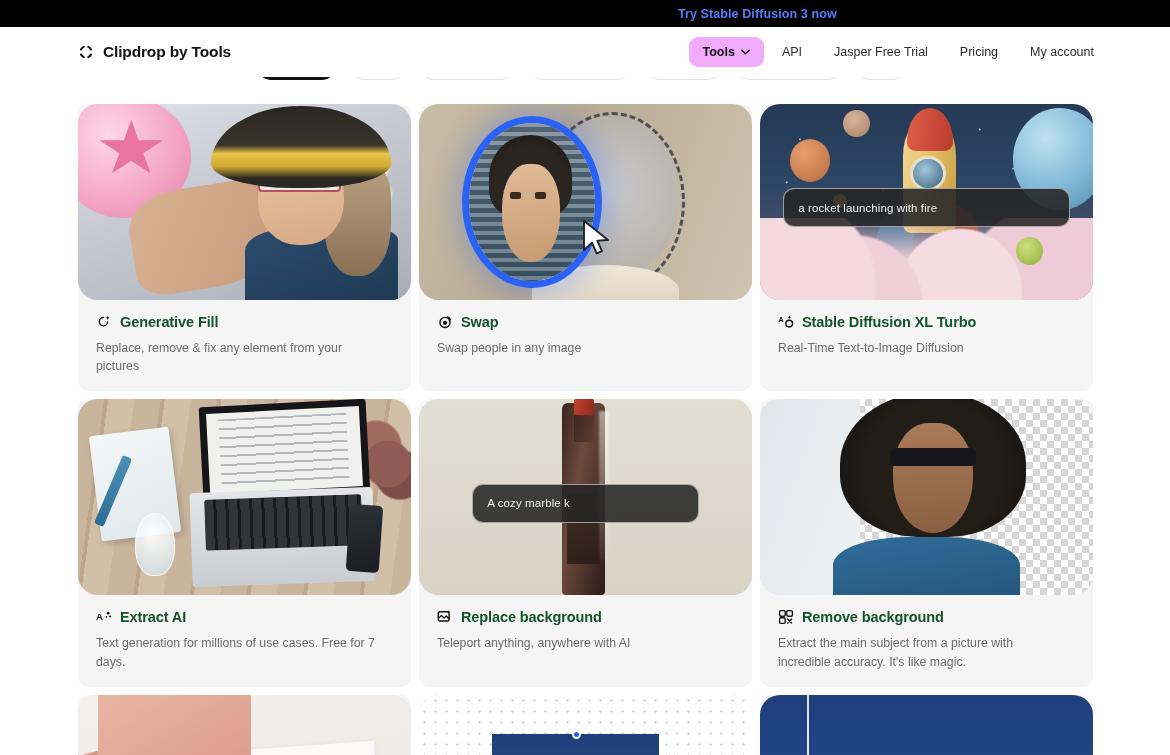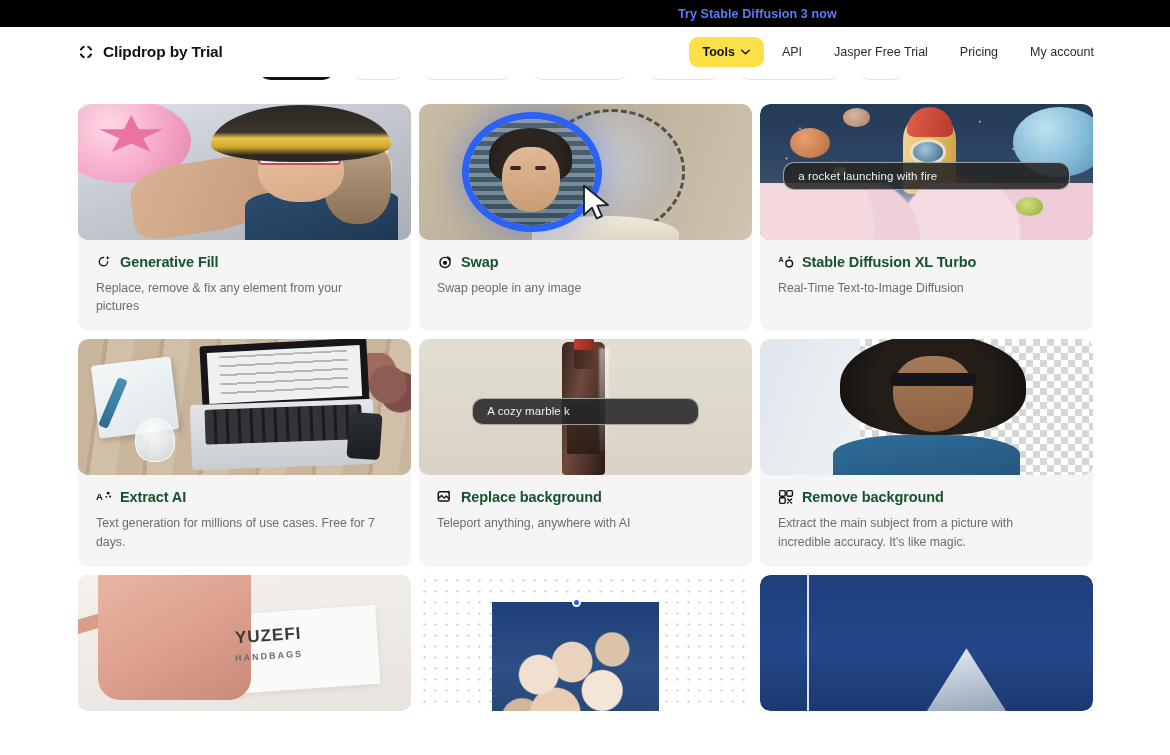--- a/index.html
+++ b/index.html
@@ -39,21 +39,21 @@
   }
   .nav {
     position: absolute; right: 62px; top: 50%; transform: translateY(-50%);
     display: flex; align-items: center; gap: 4px;
   }
   .nav-item {
     font-size: 12.5px; color: #2b2b2b; padding: 8px 14px;
     border-radius: 9px; white-space: nowrap; cursor: pointer;
     display: flex; align-items: center; gap: 6px;
   }
-  .nav-item.active { background: #fde047; font-weight: bold; color:#111; }
+  .nav-item.active { background: #f0abfc; font-weight: bold; color:#111; }
   .chev { width: 9px; height: 6px; display:block; }
 
   
   .chip-row {
     position: absolute; top: 48px; left: 0; width: 1170px; height: 34px;
     display: flex; align-items: center; gap: 12px;
     padding-left: 256px;
     z-index: 10;
   }
   .chip {
@@ -77,21 +77,21 @@
     width: 1016px;
     display: grid;
     grid-template-columns: repeat(3, 333px);
     column-gap: 8px; row-gap: 8px;
   }
   .card {
     background: #f5f5f5; border-radius: 10px; overflow: hidden;
     display: flex; flex-direction: column; cursor: pointer;
   }
   .thumb {
-    width: 100%; height: 136px; border-radius: 10px; overflow: hidden;
+    width: 100%; height: 196px; border-radius: 20px; overflow: hidden;
     position: relative; background: #ddd;
   }
   .card-body { padding: 14px 18px 16px 18px; }
   .card-title {
     display: flex; align-items: center; gap: 8px;
     font-size: 14.5px; font-weight: bold; color: #14532d; letter-spacing: -0.1px;
   }
   .card-title .ticon { width: 16px; height: 16px; display:block; flex:0 0 16px; }
   .card-desc {
     margin-top: 9px; font-size: 12.3px; line-height: 1.48; color: #6c6c6c;
@@ -349,21 +349,21 @@
   <div class="header">
     <div class="brand">
       <svg class="brand-logo" viewBox="0 0 24 24">
         <g fill="none" stroke="#111" stroke-width="3.2" stroke-linecap="round">
           <path d="M4.6 8.2A8.2 8.2 0 0 1 8.6 4.3"></path>
           <path d="M15.4 4.3a8.2 8.2 0 0 1 4.0 3.9"></path>
           <path d="M19.4 15.8a8.2 8.2 0 0 1-4.0 3.9"></path>
           <path d="M8.6 19.7a8.2 8.2 0 0 1-4.0-3.9"></path>
         </g>
       </svg>
-      <span class="brand-name">Clipdrop by Trial</span>
+      <span class="brand-name">Clipdrop by Tools</span>
     </div>
 
     <div class="nav">
       <div class="nav-item active">
         <span>Tools</span>
         <svg class="chev" viewBox="0 0 12 8">
           <path d="M1 1.6 L6 6.4 L11 1.6" fill="none" stroke="#111" stroke-width="1.9" stroke-linecap="round" stroke-linejoin="round"></path>
         </svg>
       </div>
       <div class="nav-item">

